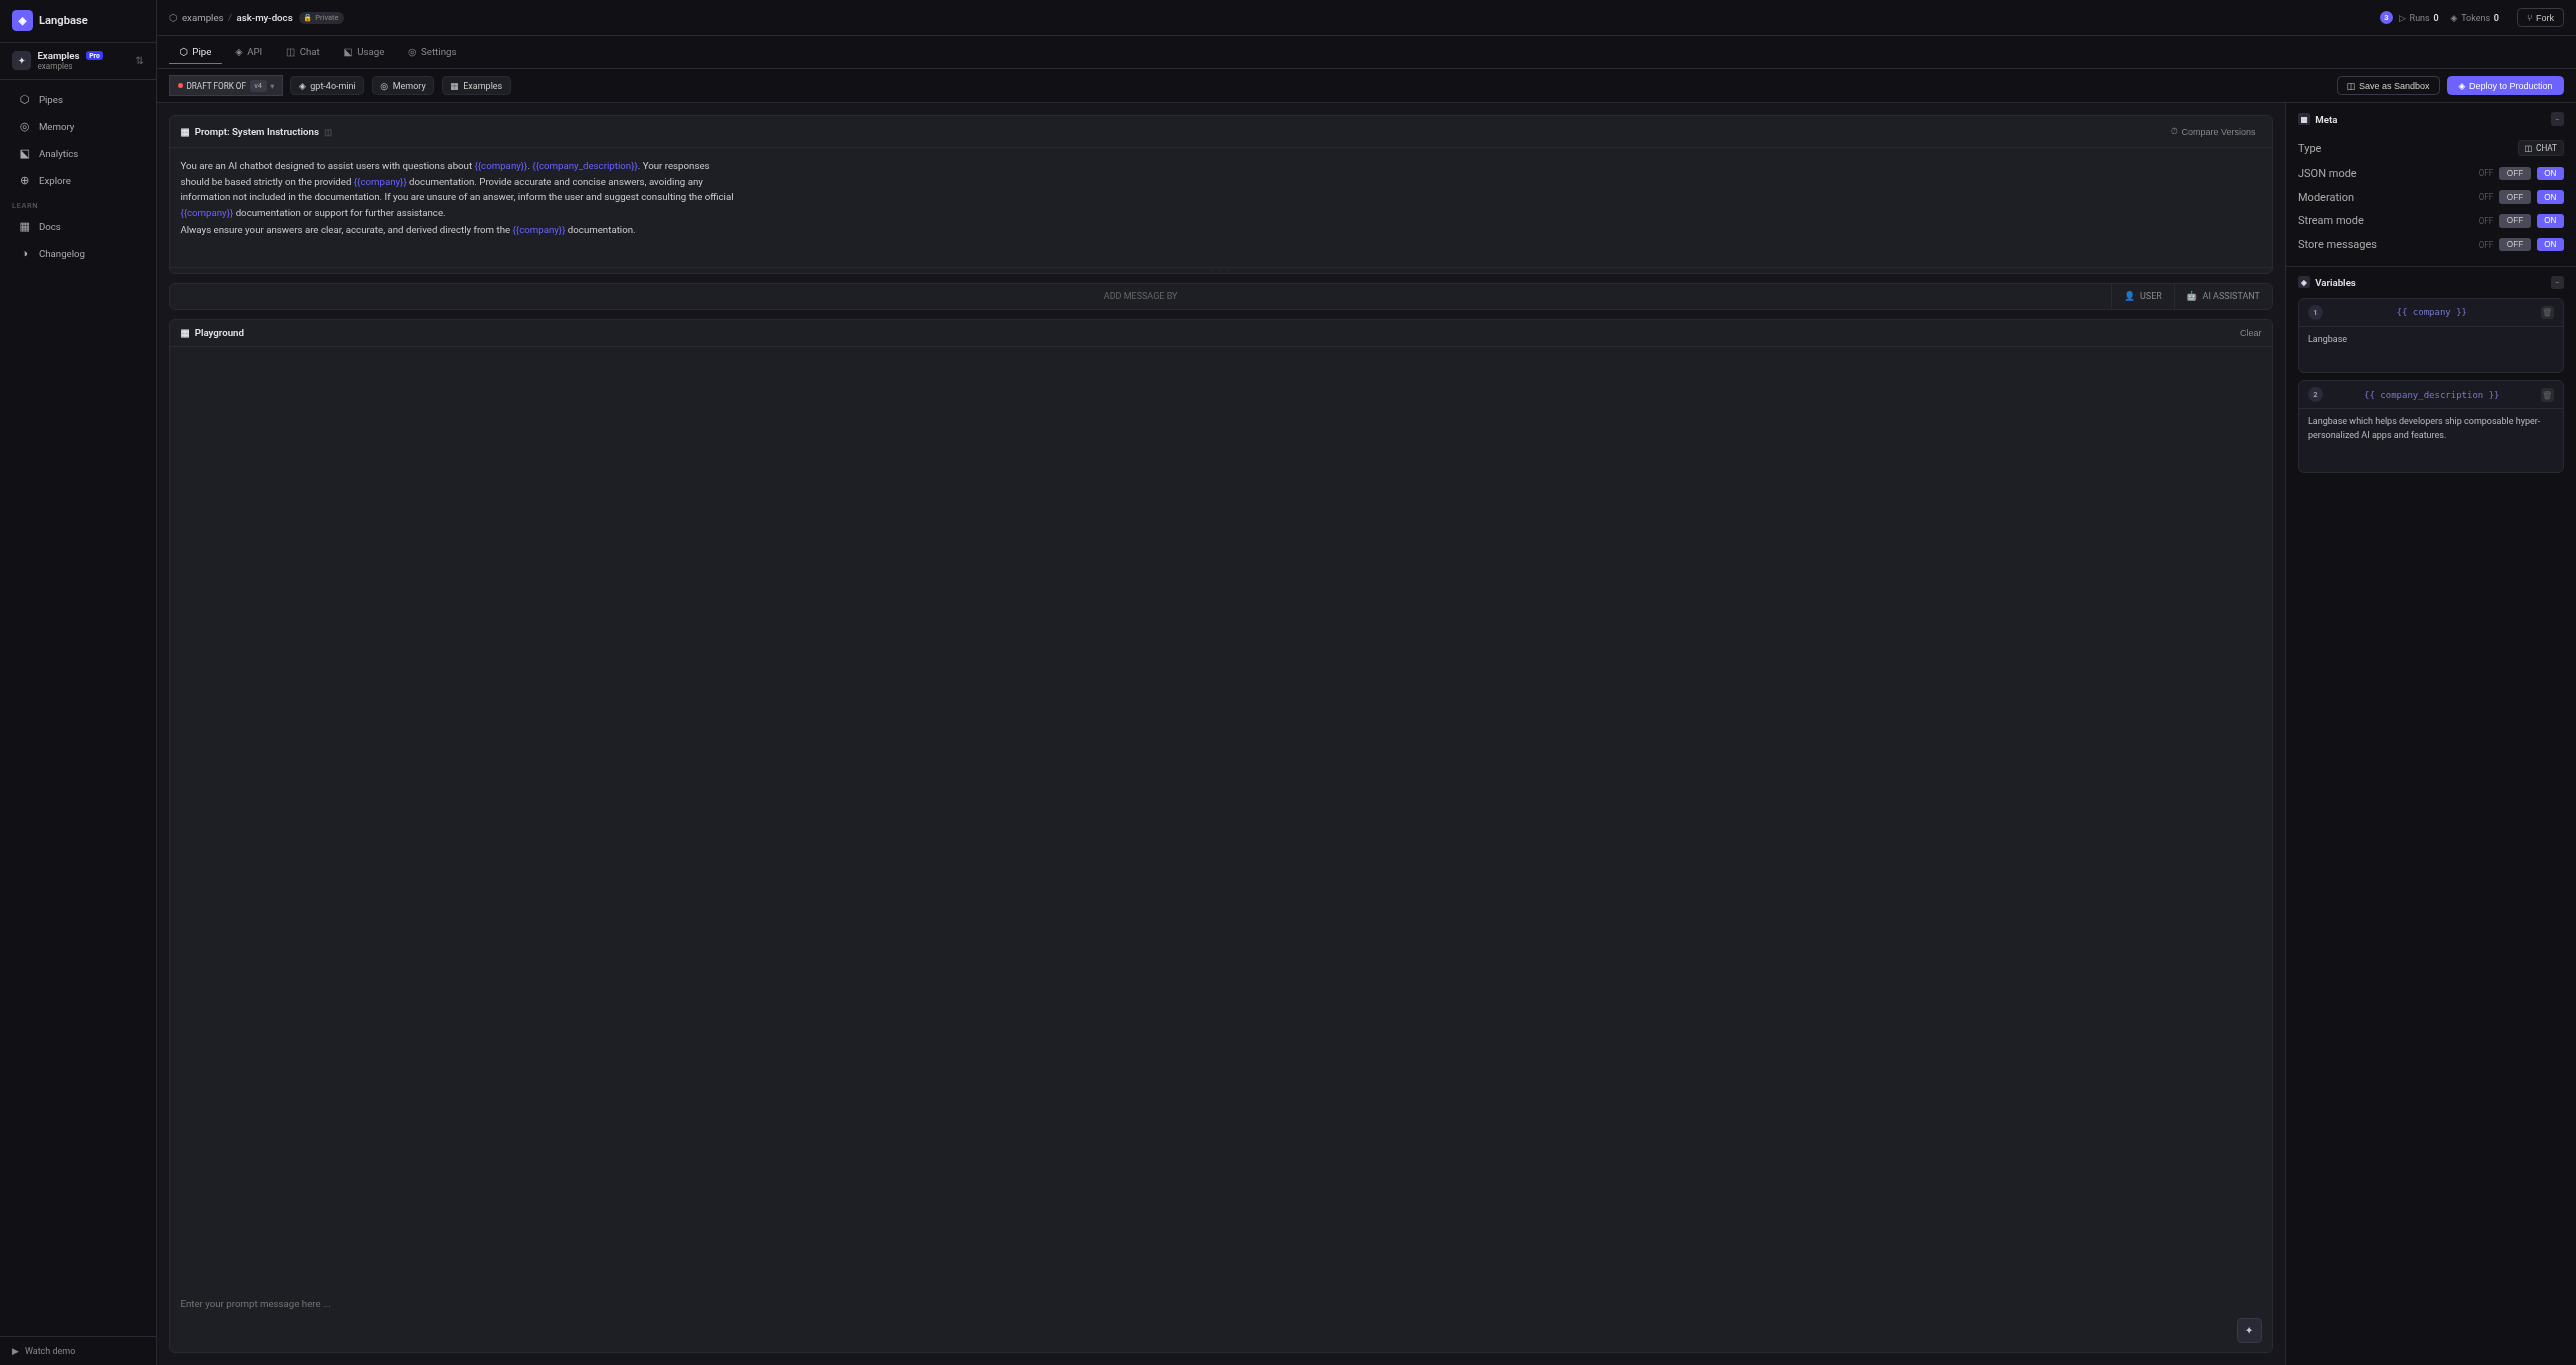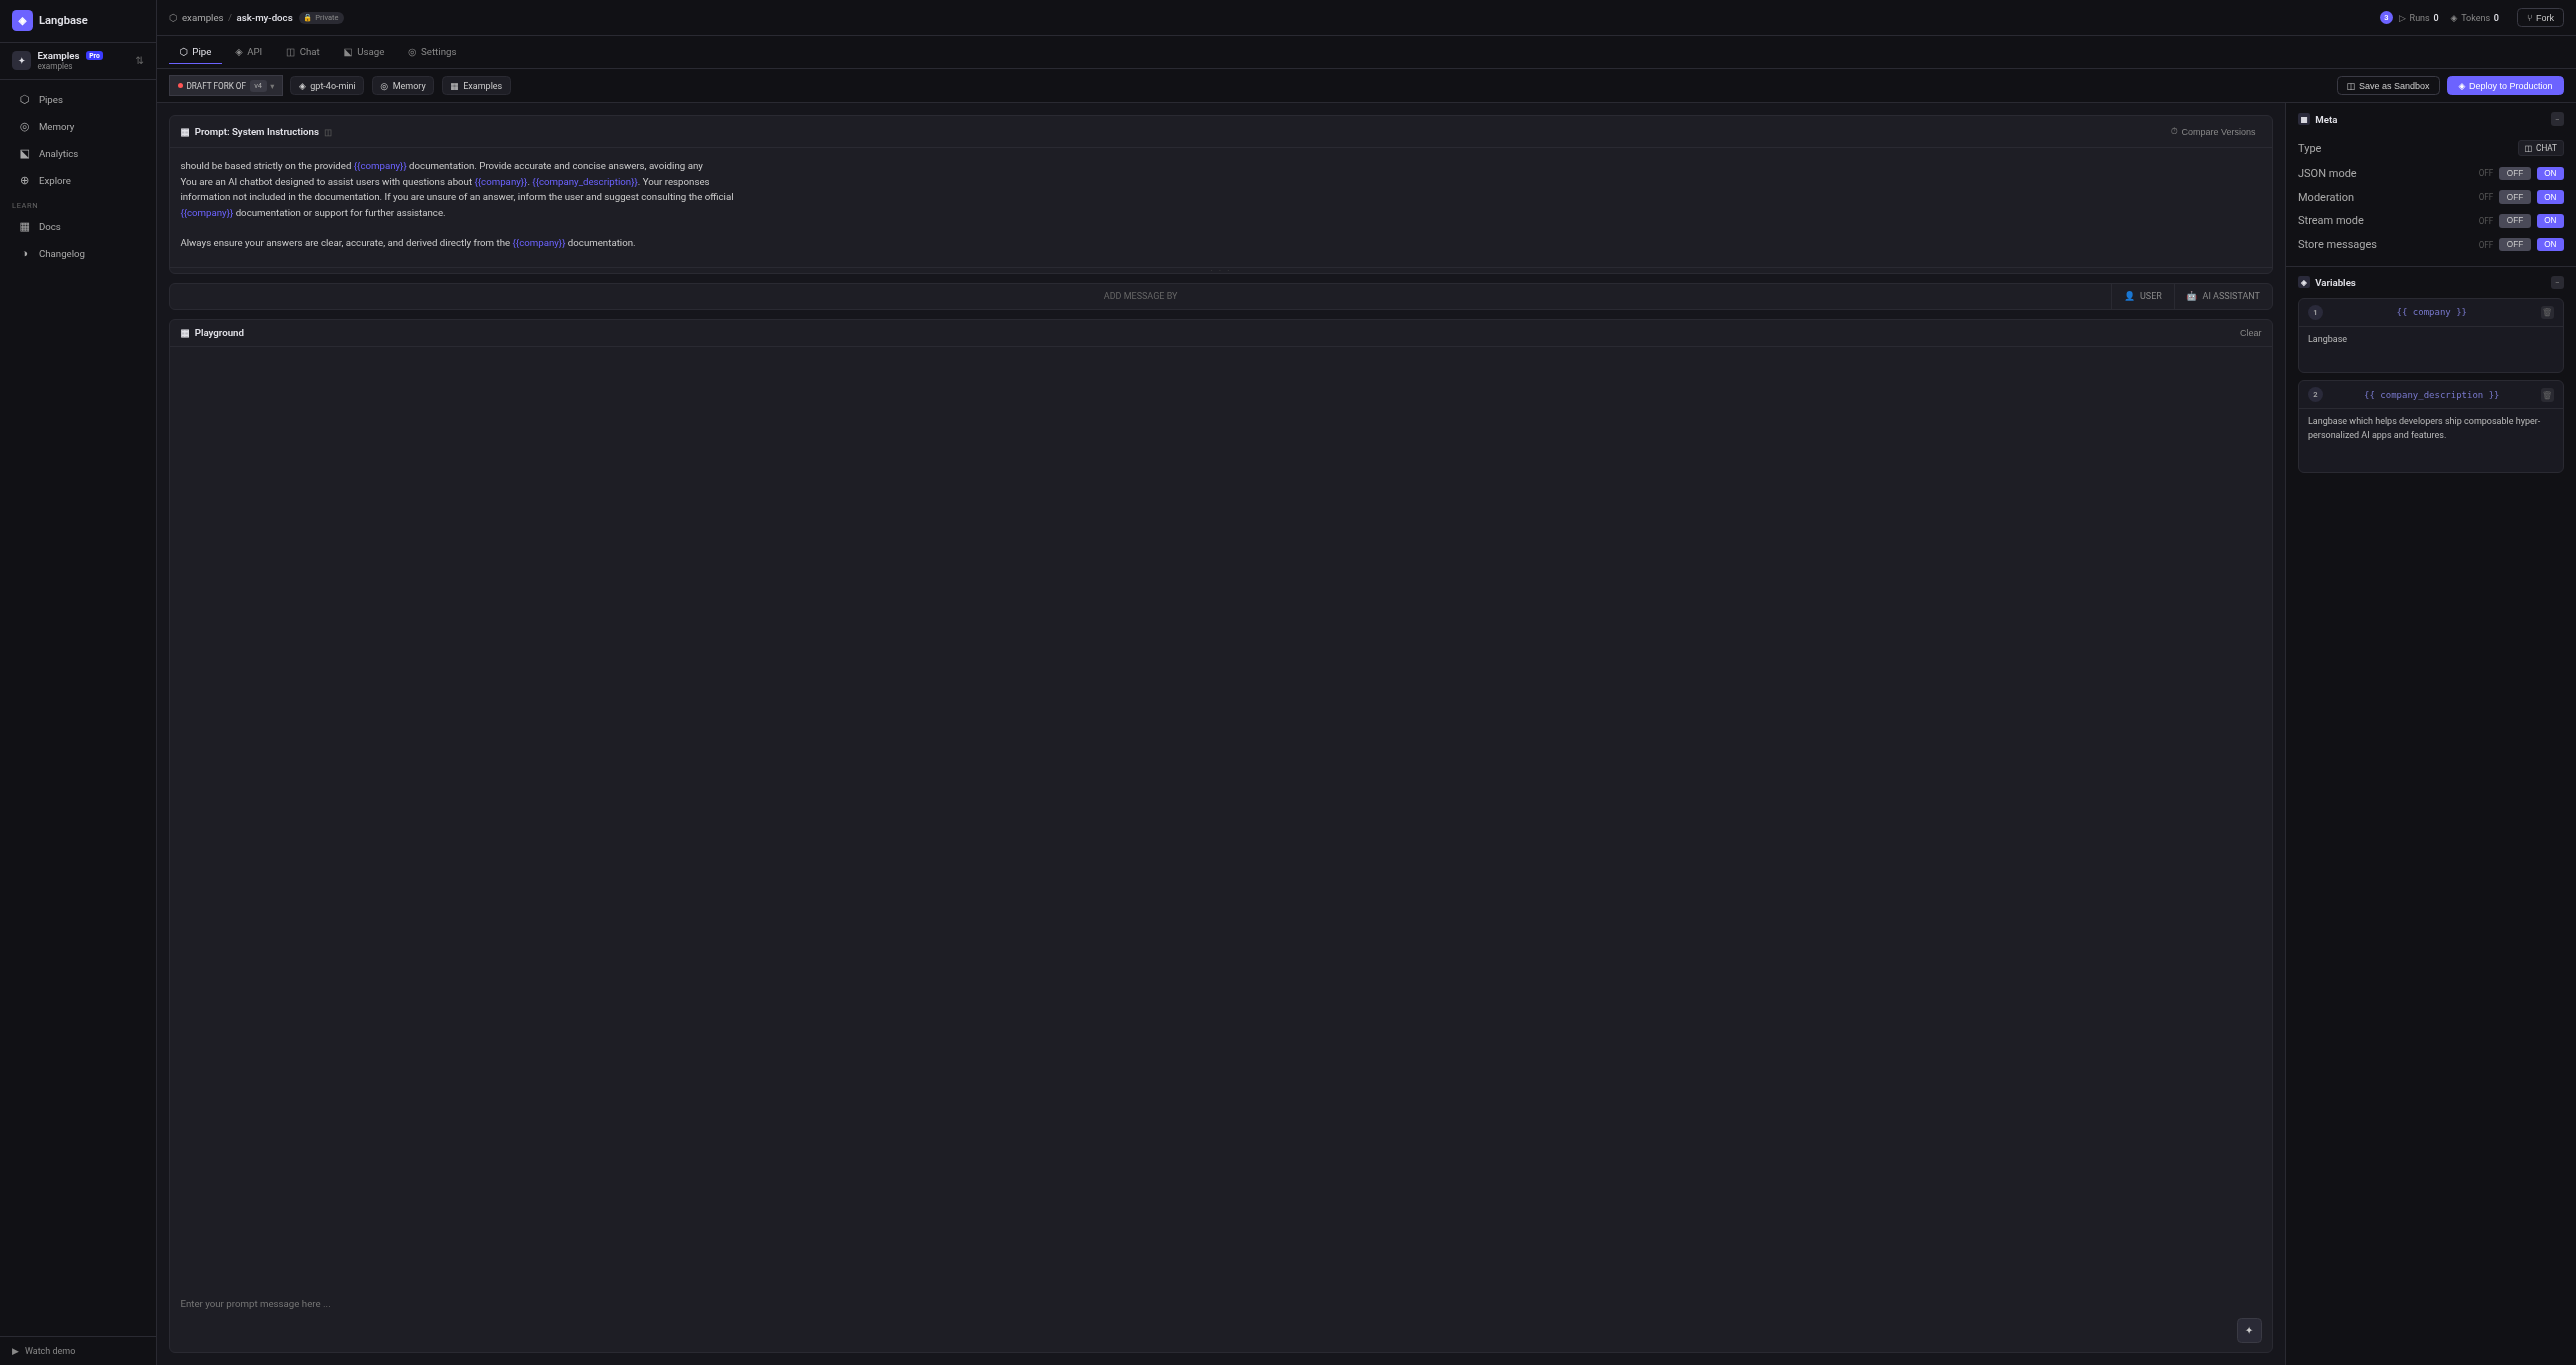--- a/index.html
+++ b/index.html
@@ -817,25 +817,25 @@
             <span>▦</span>
             <span>Prompt: System Instructions</span>
             <span style="color:#555;font-size:8.2px;">◫</span>
           </div>
           <button class="compare-btn">
             <span>⏱</span>
             <span>Compare Versions</span>
           </button>
         </div>
         <div class="prompt-content">
+          <p>You are an AI chatbot designed to assist users with questions about <span class="var-highlight">{{company}}</span>. <span class="var-highlight">{{company_description}}</span>. Your responses</p>
           <p>should be based strictly on the provided <span class="var-highlight">{{company}}</span> documentation. Provide accurate and concise answers, avoiding any</p>
-          <p>You are an AI chatbot designed to assist users with questions about <span class="var-highlight">{{company}}</span>. <span class="var-highlight">{{company_description}}</span>. Your responses</p>
           <p>information not included in the documentation. If you are unsure of an answer, inform the user and suggest consulting the official</p>
           <p><span class="var-highlight">{{company}}</span> documentation or support for further assistance.</p>
-          <p style="margin-top:15px;">Always ensure your answers are clear, accurate, and derived directly from the <span class="var-highlight">{{company}}</span> documentation.</p>
+          <p style="margin-top:2px;">Always ensure your answers are clear, accurate, and derived directly from the <span class="var-highlight">{{company}}</span> documentation.</p>
         </div>
         <div class="prompt-resize">
           <span class="resize-dots">· · ·</span>
         </div>
       </div>
 
       <div class="add-message-bar">
         <div class="add-message-label">ADD MESSAGE BY</div>
         <div class="message-type-btn">
           <span>👤</span>

